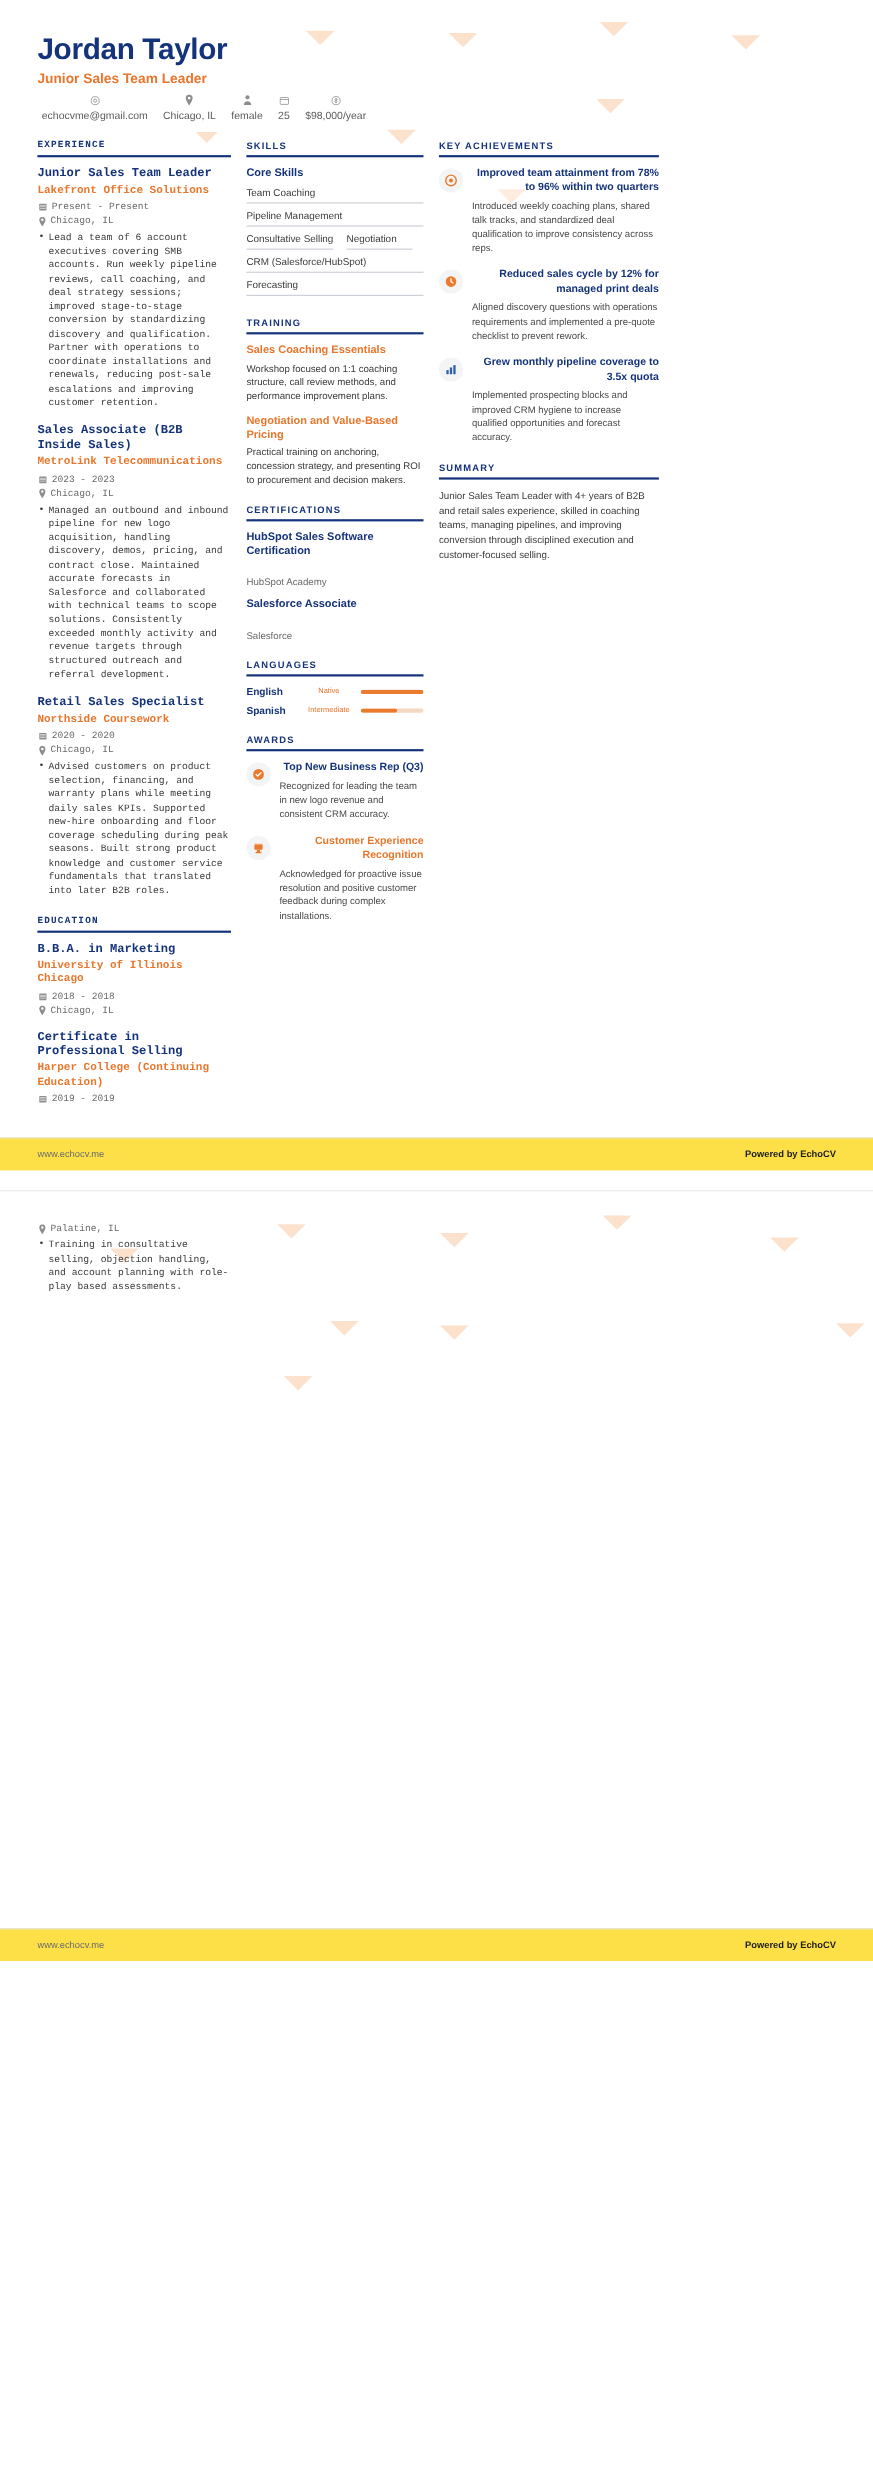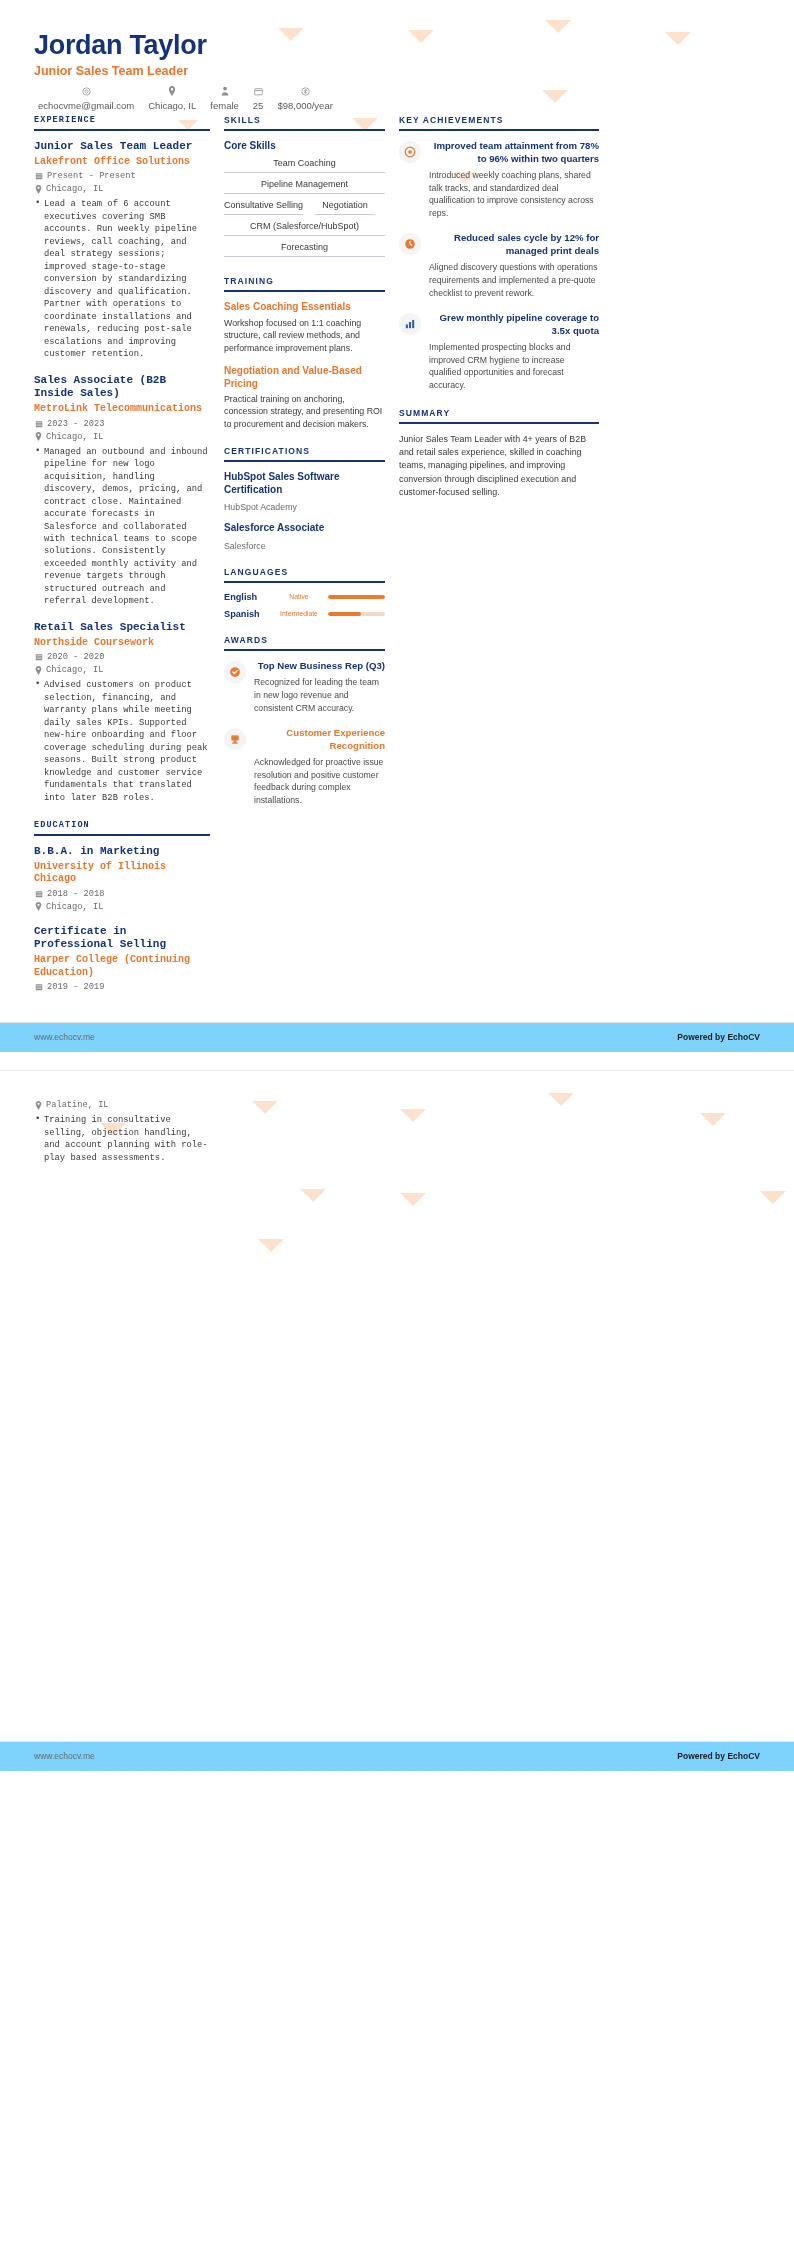--- a/index.html
+++ b/index.html
@@ -34,21 +34,21 @@
 
   
   .sheet {
     position: relative;
     width: 794px;
     padding: 30px 34px 0 34px;
     background: transparent;
   }
 
   
-  .hdr { position: relative; z-index: 3; margin-bottom: 4px; }
+  .hdr { position: relative; z-index: 3; margin-bottom: 16px; }
   .name {
     font-size: 27px;
     font-weight: bold;
     color: #15337a;
     letter-spacing: -0.3px;
     line-height: 1.15;
   }
   .role {
     font-size: 12.5px;
     font-weight: bold;
@@ -150,21 +150,20 @@
     font-size: 10px;
     font-weight: bold;
     color: #15337a;
     margin-bottom: 4px;
   }
   .skill-rows { }
   .skill-row {
     display: flex;
     flex-wrap: wrap;
     gap: 0 12px;
-    text-align: center;
   }
   .skill {
     font-size: 9px;
     color: #3a3a3a;
     padding: 3px 0 4px 0;
     border-bottom: 1px solid #c9ccd4;
     margin-bottom: 3px;
     flex: 0 0 auto;
     min-width: 60px;
   }
@@ -189,21 +188,21 @@
   .cert { margin-bottom: 10px; }
   .cert-name {
     font-size: 10px;
     font-weight: bold;
     color: #15337a;
     line-height: 1.25;
   }
   .cert-issuer {
     font-size: 8.8px;
     color: #6a6a6a;
-    margin-top: 6px;
+    margin-top: 16px;
   }
 
   
   .lang-row {
     display: flex;
     align-items: center;
     gap: 6px;
     margin-bottom: 7px;
   }
   .lang-name {
@@ -279,21 +278,21 @@
   
   .footer {
     margin-top: 14px;
     border-top: 1px solid #e2e4e8;
     padding: 9px 34px 10px 34px;
     display: flex;
     align-items: center;
     justify-content: space-between;
     font-size: 8.5px;
     color: #6a6a6a;
-    background: #7dd3fc;
+    background: #fde047;
     position: relative;
     z-index: 4;
   }
   .footer .brand { font-weight: bold; color: #1c1c1c; }
   .footer .brand em { font-style: normal; color: #1c1c1c; }
 
   .page-gap { height: 18px; background: #ffffff; }
   .page-sep { height: 1px; background: #e8eaee; }
 
   

